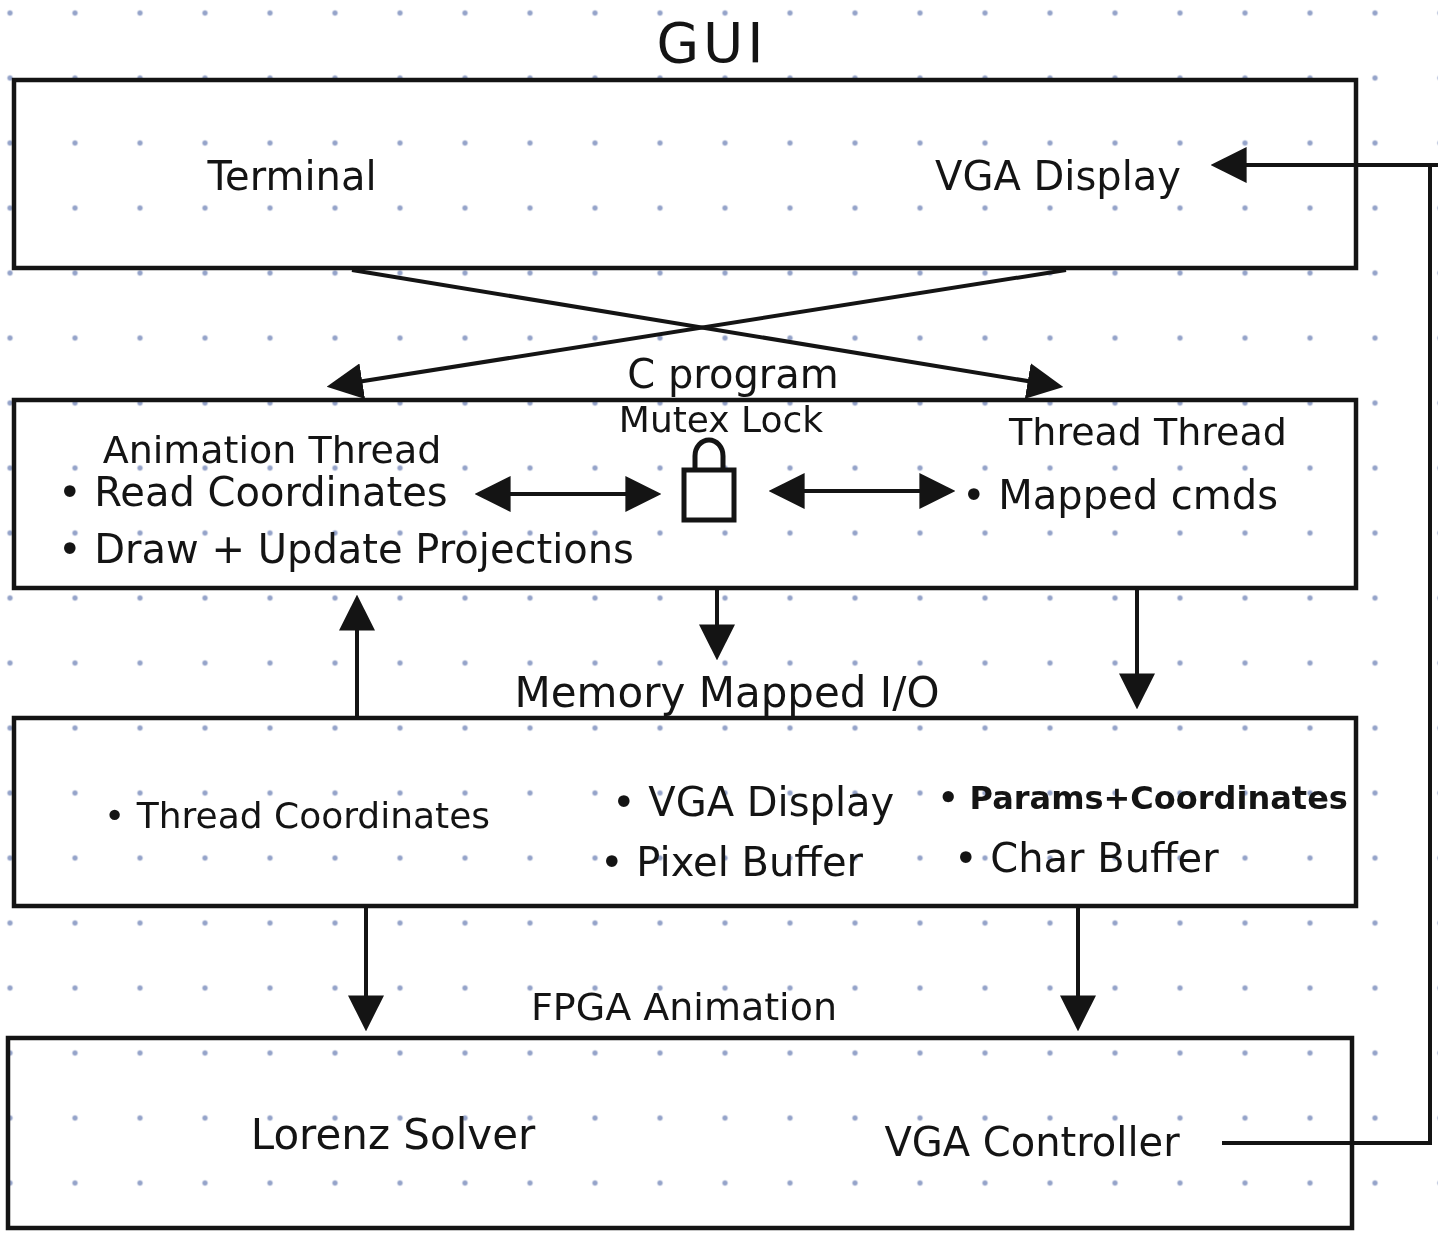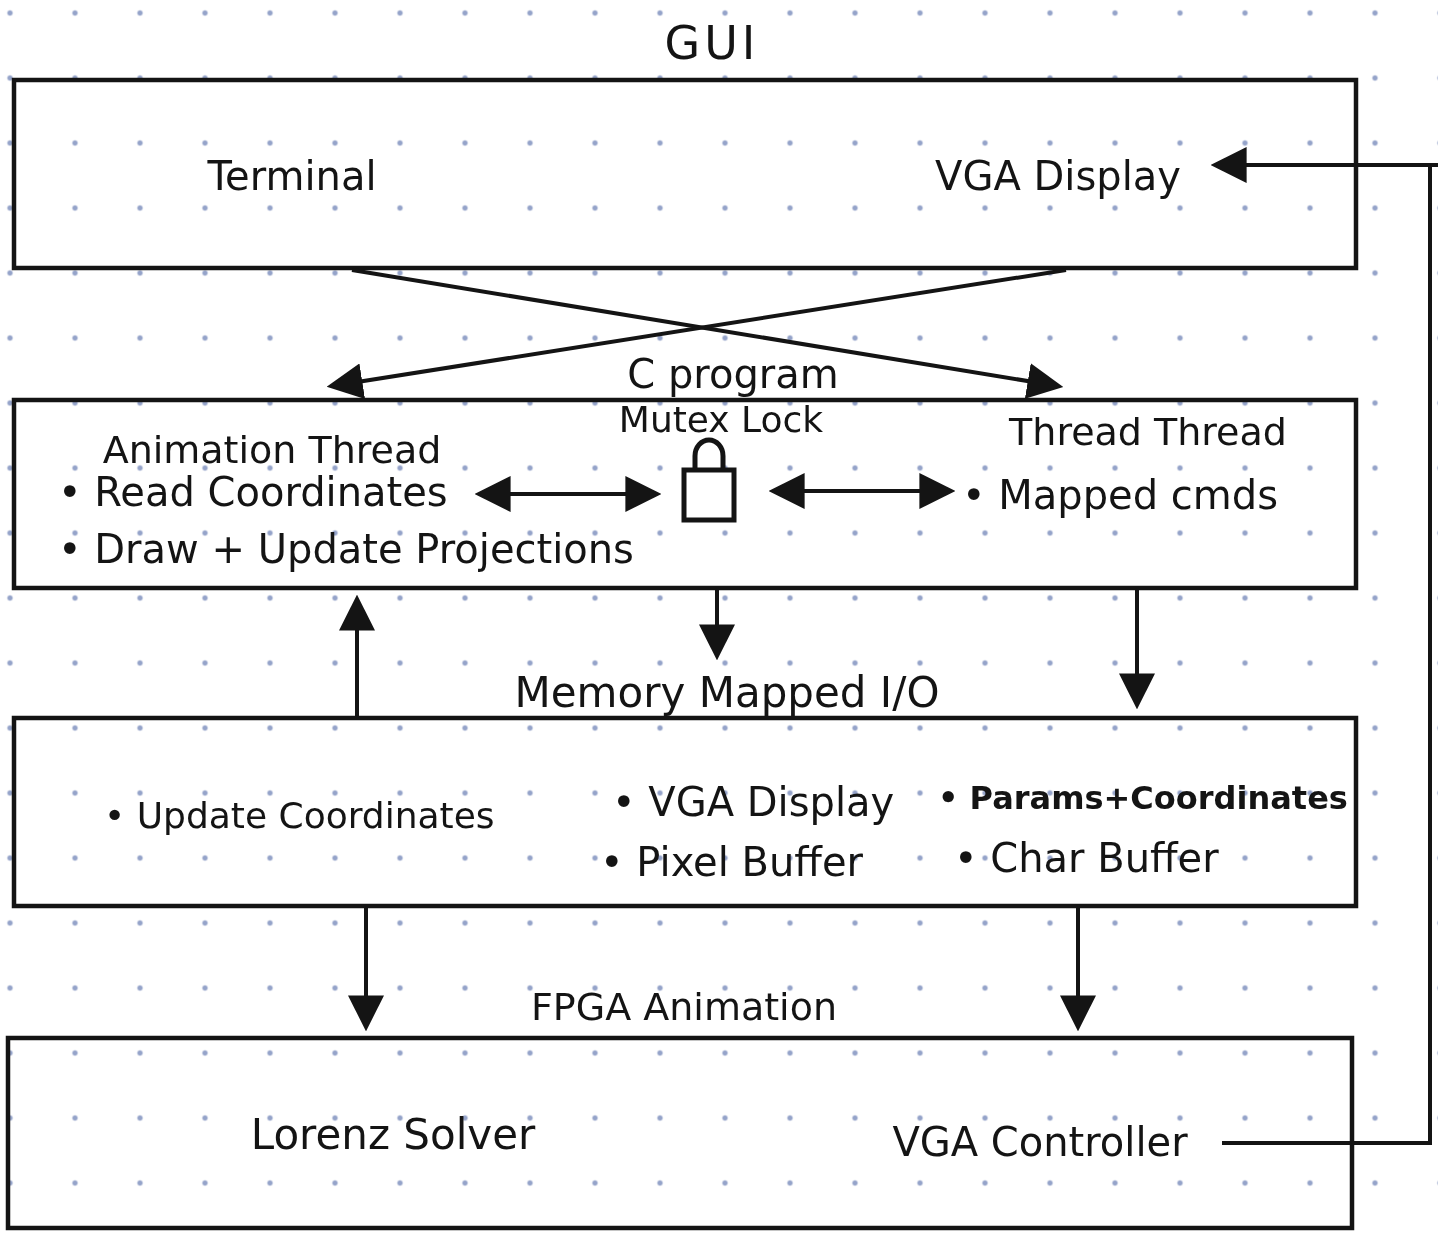--- a/index.html
+++ b/index.html
@@ -16,21 +16,21 @@
   }
   svg.wires{position:absolute;left:0;top:0;width:1438px;height:1240px;}
   .label{
     position:absolute;
     white-space:nowrap;
     color:#141414;
     transform:translate(-50%,-50%);
     line-height:1;
   }
   .label.anchor-left{transform:translateY(-50%);}
-  .t46{font-size:46px;letter-spacing:4px;}
+  .t46{font-size:55px;letter-spacing:4px;}
   .t42{font-size:42px;}
   .t40{font-size:40px;}
   .t38{font-size:38px;}
   .t36{font-size:36px;}
   .t34{font-size:40px;text-align:center;}
   .t32{font-size:32px;font-weight:bold;}
 </style>
 </head>
 <body>
 
@@ -78,23 +78,23 @@
   <div class="label t36" style="left:721px;top:420px;">Mutex Lock</div>
 
   <div class="label t38" style="left:272px;top:450px;">Animation Thread</div>
   <div class="label t34 anchor-left" style="left:58px;top:492px;">• Read Coordinates</div>
   <div class="label t34 anchor-left" style="left:58px;top:549px;">• Draw + Update Projections</div>
 
   <div class="label t38" style="left:1148px;top:432px;">Thread Thread</div>
   <div class="label t34 anchor-left" style="left:962px;top:495px;">• Mapped cmds</div>
 
   <div class="label t42" style="left:727px;top:693px;">Memory Mapped I/O</div>
-  <div class="label t36 anchor-left" style="left:104px;top:816px;">• Update Coordinates</div>
+  <div class="label t36 anchor-left" style="left:104px;top:816px;">• Thread Coordinates</div>
   <div class="label t34 anchor-left" style="left:612px;top:802px;">• VGA Display</div>
   <div class="label t34 anchor-left" style="left:600px;top:862px;">• Pixel Buffer</div>
   <div class="label t32 anchor-left" style="left:938px;top:798px;">• Params+Coordinates</div>
   <div class="label t34 anchor-left" style="left:954px;top:858px;">• Char Buffer</div>
 
   <div class="label t38" style="left:684px;top:1007px;">FPGA Animation</div>
   <div class="label t42" style="left:393px;top:1135px;">Lorenz Solver</div>
-  <div class="label t40" style="left:1032px;top:1142px;margin-left:8px;">VGA Controller</div>
+  <div class="label t40" style="left:1032px;top:1142px;">VGA Controller</div>
 
 </div>
 
 </body></html>

